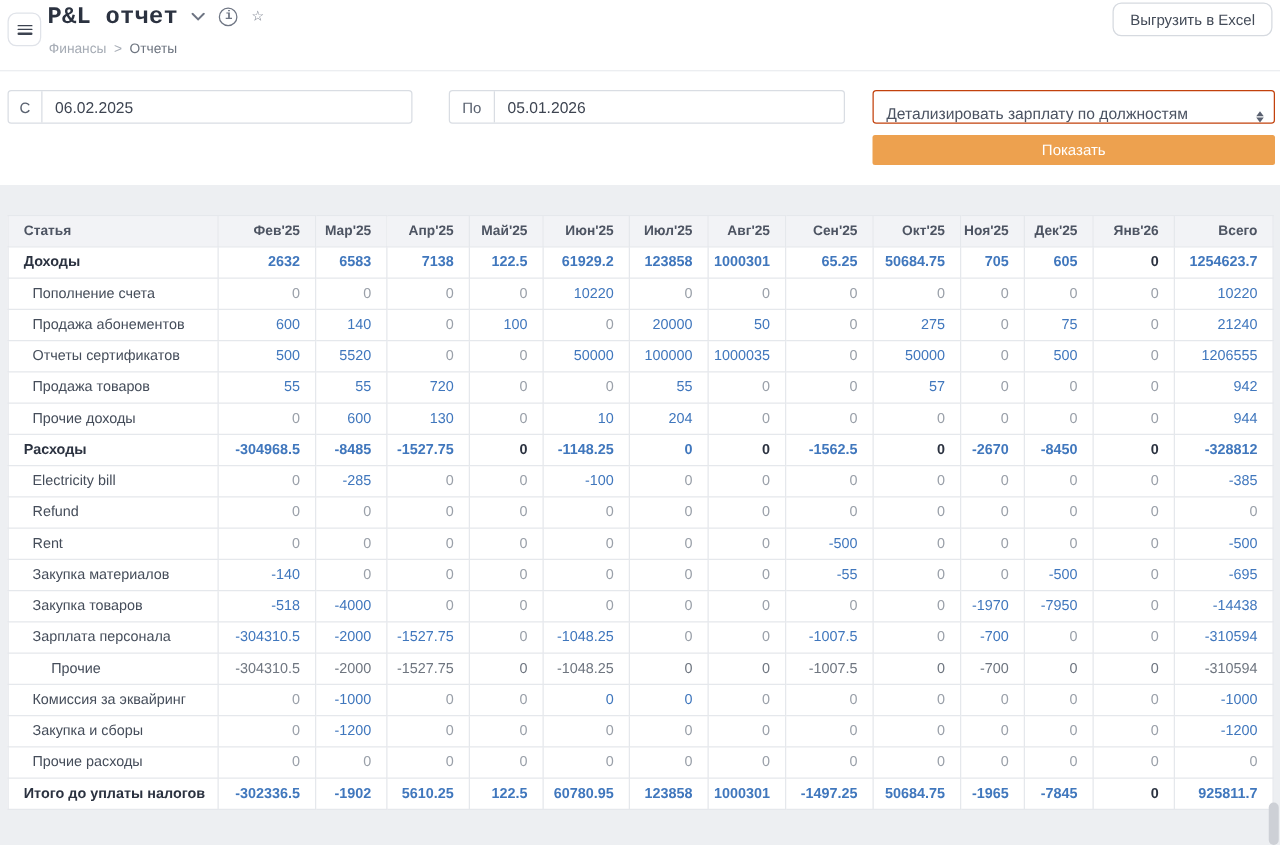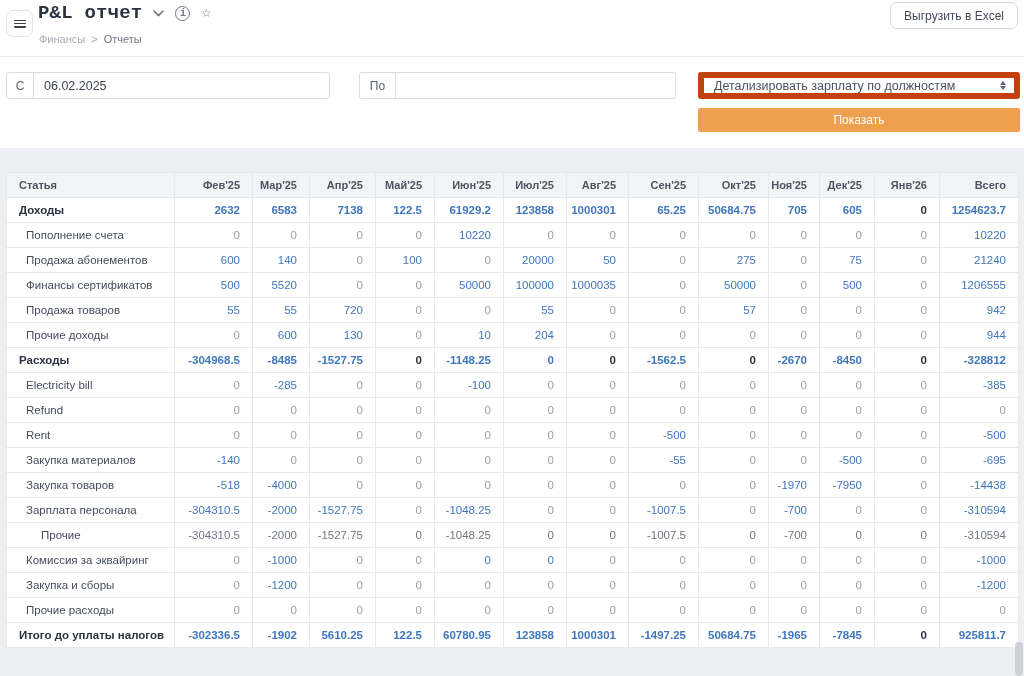--- a/index.html
+++ b/index.html
@@ -32,22 +32,22 @@
     border:1px solid #d9dde3; border-radius:3px; background:#fff; }
   .inp-prefix { border-right:1px solid #d9dde3; display:flex; align-items:center;
     justify-content:center; font-size:12px; color:#5a6270; }
   .inp-group input { border:0; outline:none; flex:1; padding:0 10px; font-size:12.5px;
     color:#3d4451; font-family:"Liberation Sans", sans-serif; background:transparent; }
   .g-from { left:6px;  width:324px; }
   .g-from .inp-prefix { width:27px; }
   .g-to   { left:359px; width:317px; }
   .g-to .inp-prefix   { width:36px; }
   .select-box { position:absolute; left:698px; right:4px; top:15px; height:27px;
-    border:6px solid #c2410c; border-radius:3px; background:#fff;
-    display:flex; align-items:center; padding:0 8px 0 10px;
+    border:1px solid #c2410c; border-radius:3px; background:#fff;
+    display:flex; align-items:flex-end; padding:0 8px 0 10px;
     font-size:12.5px; color:#4b5362; cursor:pointer; }
   .select-box .sel-text { flex:1; white-space:nowrap; overflow:hidden; }
   .updown { display:flex; flex-direction:column; gap:1px; align-items:center; }
   .updown b { width:0; height:0; border-left:3.5px solid transparent; border-right:3.5px solid transparent; }
   .updown .up { border-bottom:4px solid #596070; }
   .updown .dn { border-top:4px solid #596070; }
   .show-btn { position:absolute; left:698px; right:4px; top:51px; height:24px;
     border:none; border-radius:2px; background:#eda14f; color:#ffffff;
     font-size:12px; font-family:"Liberation Sans", sans-serif;
     display:flex; align-items:center; justify-content:center; cursor:pointer; }
@@ -104,20 +104,21 @@
   <div class="excel-btn">Выгрузить в Excel</div>
 </div>
 
 <div class="filters">
   <div class="inp-group g-from">
     <span class="inp-prefix">С</span>
     <input type="text" value="06.02.2025" style="">
   </div>
   <div class="inp-group g-to">
     <span class="inp-prefix">По</span>
+    <input type="text" value="05.01.2026" style="">
   </div>
   <div class="select-box">
     <span class="sel-text">Детализировать зарплату по должностям</span>
     <span class="updown">
         <b class="up"></b>
         <b class="dn"></b>
       </span>
   </div>
   <button class="show-btn">Показать</button>
 </div>
@@ -201,21 +202,21 @@
           <td class="num blue">20000</td>
           <td class="num blue">50</td>
           <td class="num muted">0</td>
           <td class="num blue">275</td>
           <td class="num muted">0</td>
           <td class="num blue">75</td>
           <td class="num muted">0</td>
           <td class="num blue">21240</td>
         </tr>
         <tr>
-          <td class="label lvl1">Финансы сертификатов</td>
+          <td class="label lvl1">Отчеты сертификатов</td>
           <td class="num blue">500</td>
           <td class="num blue">5520</td>
           <td class="num muted">0</td>
           <td class="num muted">0</td>
           <td class="num blue">50000</td>
           <td class="num blue">100000</td>
           <td class="num blue">1000035</td>
           <td class="num muted">0</td>
           <td class="num blue">50000</td>
           <td class="num muted">0</td>

